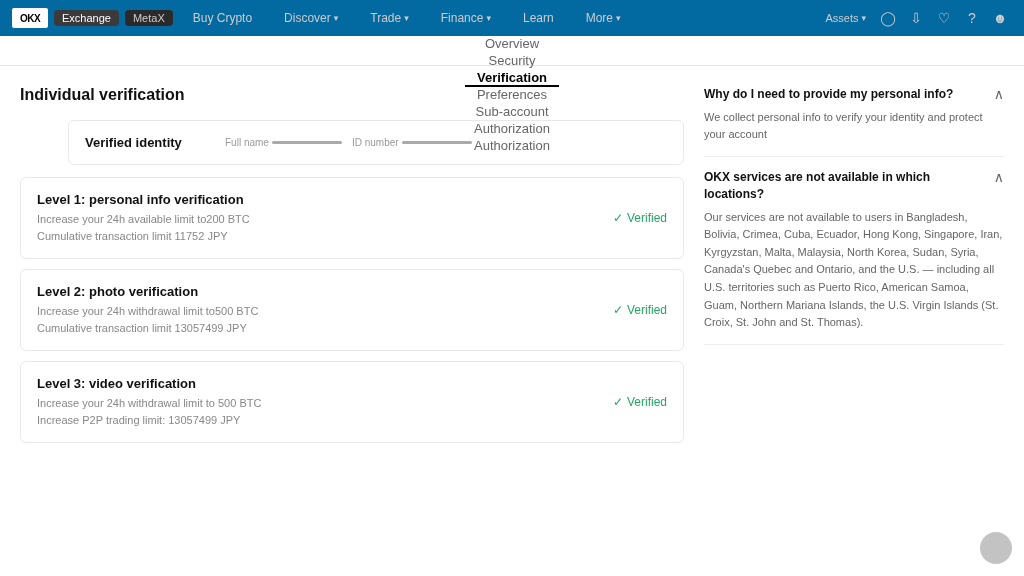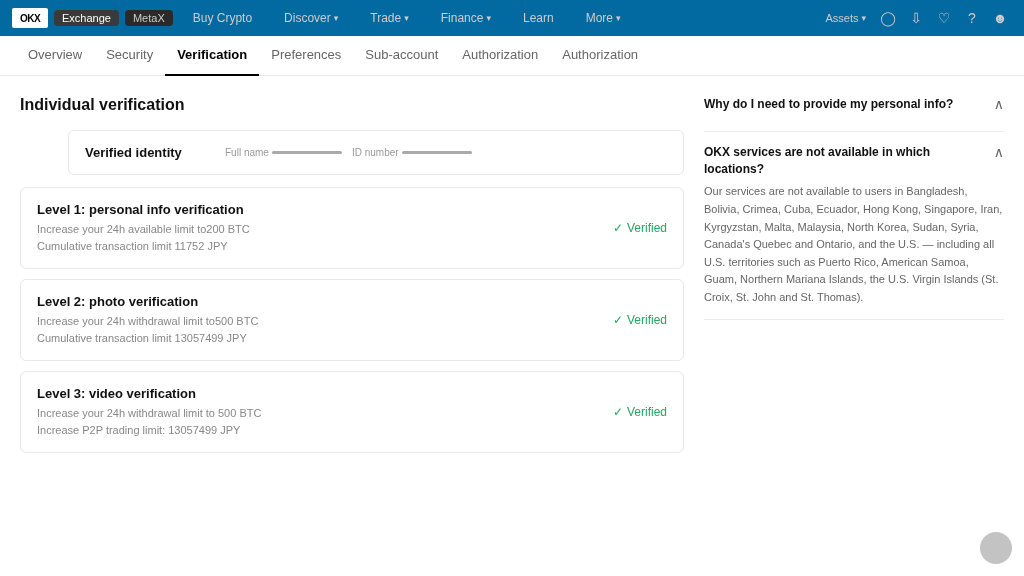--- a/index.html
+++ b/index.html
@@ -86,21 +86,22 @@
       border-radius: 3px;
     }
 
     
     .sub-nav {
       background: #fff;
       border-bottom: 1px solid #e8e8e8;
       display: flex;
       align-items: center;
       padding: 0 16px;
-      height: 40px;
+      height: 30px;
+      flex-direction: column;
     }
     .sub-nav-item {
       font-size: 13px;
       color: #666;
       padding: 0 12px;
       height: 40px;
       display: flex;
       align-items: center;
       cursor: pointer;
       border-bottom: 2px solid transparent;
@@ -352,20 +353,21 @@
       </div>
     </div>
   </div>
 
   <div class="right-panel">
     <div class="faq-item">
       <div class="faq-header">
         <div class="faq-title">Why do I need to provide my personal info?</div>
         <div class="faq-toggle">∧</div>
       </div>
+      <div class="faq-body">We collect personal info to verify your identity and protect your account</div>
     </div>
     <div class="faq-item">
       <div class="faq-header">
         <div class="faq-title">OKX services are not available in which locations?</div>
         <div class="faq-toggle">∧</div>
       </div>
       <div class="faq-body">Our services are not available to users in Bangladesh, Bolivia, Crimea, Cuba, Ecuador, Hong Kong, Singapore, Iran, Kyrgyzstan, Malta, Malaysia, North Korea, Sudan, Syria, Canada's Quebec and Ontario, and the U.S. — including all U.S. territories such as Puerto Rico, American Samoa, Guam, Northern Mariana Islands, the U.S. Virgin Islands (St. Croix, St. John and St. Thomas).</div>
     </div>
   </div>
 </div>

